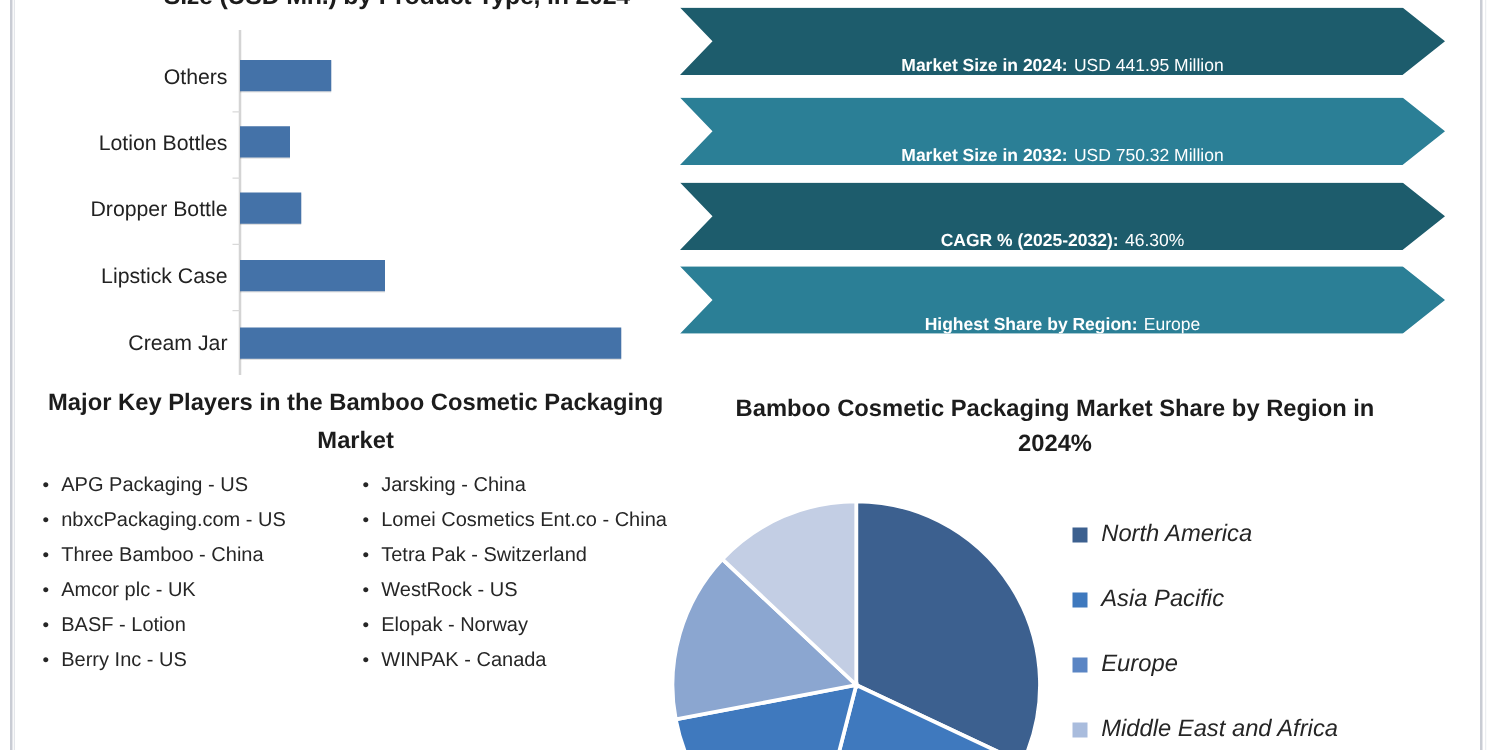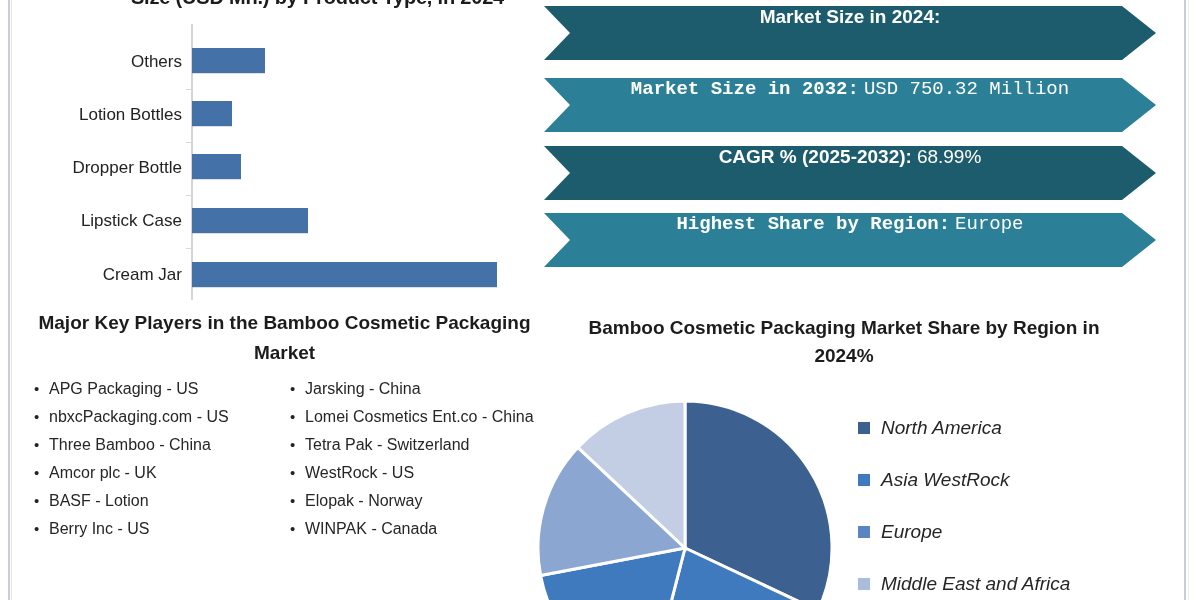--- a/index.html
+++ b/index.html
@@ -33,28 +33,28 @@
   }
   .bar{
     position:absolute;left:182px;height:25px;background:#4472a8;
     box-shadow:0 1px 0 rgba(0,0,0,0.12);
   }
 
   
   #banners{position:absolute;left:544px;top:0;width:644px;height:280px;}
   .ribbon{
     position:absolute;left:0;width:612px;height:54px;
-    display:flex;align-items:flex-start;justify-content:center;
+    display:flex;align-items:flex-end;justify-content:center;
     clip-path:polygon(0 0, 26px 50%, 0 100%, 578px 100%, 612px 50%, 578px 0);
-    color:#ffffff;font-size:19px;white-space:nowrap;
+    color:#ffffff;font-size:14px;white-space:nowrap;
   }
   .ribbon .lbl{font-weight:bold;}
   .ribbon .val{font-weight:normal;margin-left:5px;}
   .rb-dark{background:#1d5c6c;}
-  .rb-light{background:#2b7f96;font-family:Liberation Mono, monospace;}
+  .rb-light{background:#2b7f96;}
 
   
   #players{position:absolute;left:12px;top:300px;width:545px;height:300px;}
   #players-title{
     position:absolute;left:10px;top:8px;width:525px;text-align:center;
     font-size:19px;font-weight:bold;line-height:30px;color:#1c1c1c;
   }
   .pcol{position:absolute;top:76px;font-size:16px;line-height:25px;color:#262626;}
   #pcol-left{left:22px;width:250px;}
   #pcol-right{left:278px;width:262px;}
@@ -104,28 +104,29 @@
       <div class="bar" style="top: 154px; width: 49px; background: rgb(68, 114, 168);"></div>
       <div class="bar" style="top: 208px; width: 116px; background: rgb(68, 114, 168);"></div>
       <div class="bar" style="top: 262px; width: 305px; background: rgb(68, 114, 168);"></div>
     </div>
     <div id="bar-title">Size (USD Mn.) by Product Type, in 2024</div>
   </div>
 
   <div id="banners">
     <div class="ribbon rb-dark" style="top: 6px; background: rgb(29, 92, 108);">
       <span class="lbl">Market Size in 2024:</span>
+      <span class="val">USD 441.95 Million</span>
     </div>
     <div class="ribbon rb-light" style="top: 78px; background: rgb(43, 127, 150);">
       <span class="lbl">Market Size in 2032:</span>
       <span class="val">USD 750.32 Million</span>
     </div>
     <div class="ribbon rb-dark" style="top: 146px; background: rgb(29, 92, 108);">
       <span class="lbl">CAGR % (2025-2032):</span>
-      <span class="val">68.99%</span>
+      <span class="val">46.30%</span>
     </div>
     <div class="ribbon rb-light" style="top: 213px; background: rgb(43, 127, 150);">
       <span class="lbl">Highest Share by Region:</span>
       <span class="val">Europe</span>
     </div>
   </div>
 
   <div id="players">
     <div id="players-title">Major Key Players in the Bamboo Cosmetic Packaging Market</div>
 
@@ -197,21 +198,21 @@
         </svg>
     </div>
 
     <div id="legend">
       <div class="lg-row">
         <span class="lg-swatch" style="background: rgb(60, 96, 143);"></span>
         <span class="lg-text">North America</span>
       </div>
       <div class="lg-row">
         <span class="lg-swatch" style="background: rgb(63, 121, 190);"></span>
-        <span class="lg-text">Asia WestRock</span>
+        <span class="lg-text">Asia Pacific</span>
       </div>
       <div class="lg-row">
         <span class="lg-swatch" style="background: rgb(90, 133, 196);"></span>
         <span class="lg-text">Europe</span>
       </div>
       <div class="lg-row">
         <span class="lg-swatch" style="background: rgb(169, 188, 221);"></span>
         <span class="lg-text">Middle East and Africa</span>
       </div>
     </div>

